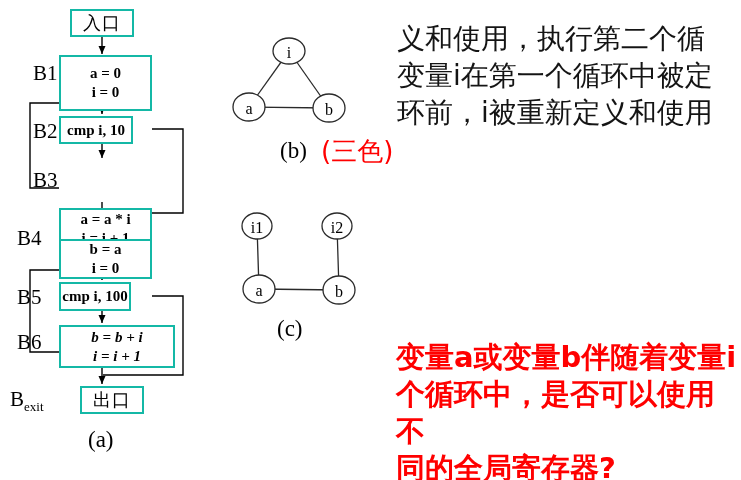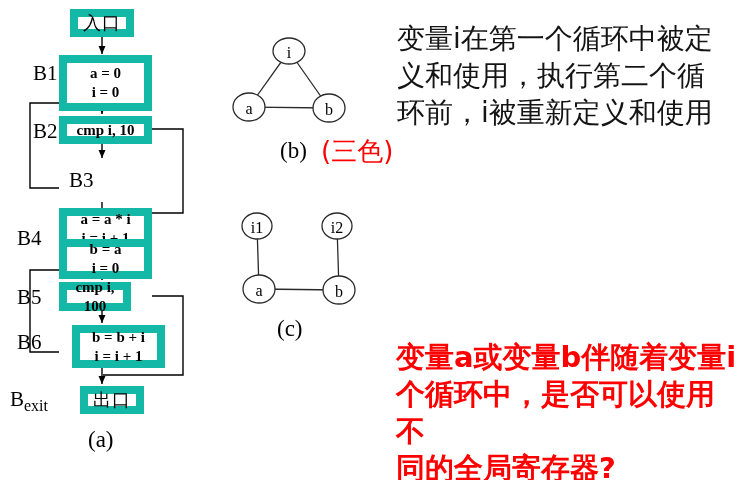--- a/index.html
+++ b/index.html
@@ -1,42 +1,42 @@
 <!DOCTYPE html>
 <html><head>
 <meta charset="utf-8">
 <style>
   html,body{margin:0;padding:0;background:#fff;}
   .stage{position:relative;width:741px;height:480px;background:#ffffff;overflow:hidden;
          font-family:"Liberation Serif",serif;color:#000;}
   svg{position:absolute;left:0;top:0;}
   .fc-edges{left:0;top:0;}
-  .fc-box{position:absolute;box-sizing:border-box;border:8px solid #14b8a6;background:#fff;
+  .fc-box{position:absolute;box-sizing:border-box;border:2px solid #14b8a6;background:#fff;
           display:flex;align-items:center;justify-content:center;text-align:center;}
   .fc-code{font-family:"Liberation Serif",serif;font-weight:bold;font-size:15px;
            line-height:19px;white-space:pre-line;}
   .cn{font-family:"DejaVu Sans",sans-serif;}
   .terminal-label{font-size:18px;letter-spacing:1px;}
   .fc-blabel{position:absolute;font-size:21px;font-family:"Liberation Serif",serif;}
-  .fc-blabel sub{font-size:16px;}
+  .fc-blabel sub{font-size:13px;}
   .caption{position:absolute;font-size:23px;font-family:"Liberation Serif",serif;}
   .tag{position:absolute;color:#ff0000;font-weight:normal;font-size:26px;
        font-family:"DejaVu Sans",sans-serif;}
   .graph-svg text{font-family:"Liberation Serif",serif;font-size:16px;fill:#000;}
   .note{position:absolute;font-family:"DejaVu Sans",sans-serif;font-size:28px;
         line-height:37px;color:#141414;}
   .note.question{color:#ff0000;font-weight:bold;font-size:29px;}
   
   .box-entry{left:70px;top:9px;width:64px;height:28px;}
   .box-b1{left:59px;top:55px;width:93px;height:56px;}
-  .box-b2{left:59px;top:116px;width:93px;height:28px;}
+  .box-b2{left:59px;top:116px;width:74px;height:28px;}
   .box-b3{left:59px;top:160px;width:93px;height:42px;margin-top:48px;}
   .box-b4{left:59px;top:239px;width:93px;height:40px;}
   .box-b5{left:59px;top:282px;width:72px;height:29px;}
-  .box-b6{left:72px;top:325px;width:93px;height:43px;}
+  .box-b6{left:59px;top:325px;width:116px;height:43px;font-style:italic;}
   .box-exit{left:80px;top:386px;width:64px;height:28px;align-items:center;}
 </style>
 </head>
 <body>
 
 <div class="stage">
 
   <svg class="fc-edges" width="230" height="480" viewBox="0 0 230 480">
     <defs>
       <marker id="ah" markerUnits="userSpaceOnUse" markerWidth="10" markerHeight="8" refX="8" refY="3.5" orient="auto">
@@ -84,21 +84,21 @@
     <span class="fc-code">b = b + i
 i = i + 1</span>
   </div>
 
   <div class="fc-box box-exit">
     <span class="cn terminal-label">出口</span>
   </div>
 
   <div class="fc-blabel" style="left:33px;top:61px;">B1</div>
   <div class="fc-blabel" style="left:33px;top:119px;">B2</div>
-  <div class="fc-blabel" style="left:33px;top:168px;margin-left:36px;">B3</div>
+  <div class="fc-blabel" style="left:33px;top:168px;">B3</div>
   <div class="fc-blabel" style="left:17px;top:226px;">B4</div>
   <div class="fc-blabel" style="left:17px;top:285px;">B5</div>
   <div class="fc-blabel" style="left:17px;top:330px;">B6</div>
   <div class="fc-blabel" style="left:10px;top:387px;"><span>B</span><sub>exit</sub></div>
 
   <div class="caption" style="left:88px;top:427px;">(a)</div>
 
   <svg class="graph-svg" style="left:225px;top:30px;" width="135" height="100" viewBox="0 0 135 100">
     <g stroke="#2a2a2a" stroke-width="1.3">
       <line x1="64" y1="21" x2="24" y2="77"></line>
@@ -134,22 +134,22 @@
     <g text-anchor="middle" dominant-baseline="central">
       <text x="22" y="22">i1</text>
       <text x="102" y="22">i2</text>
       <text x="24" y="85">a</text>
       <text x="104" y="86">b</text>
     </g>
   </svg>
   <div class="caption" style="left:277px;top:316px;">(c)</div>
 
   <div class="note" style="left:397px;top:20px;">
+    <div>义和使用，执行第二个循</div>
     <div>变量i在第一个循环中被定</div>
-    <div>义和使用，执行第二个循</div>
     <div>环前，i被重新定义和使用</div>
   </div>
 
 
   <div class="note question" style="left:396px;top:339px;">
     <div>变量a或变量b伴随着变量i</div>
     <div>个循环中，是否可以使用不</div>
     <div>同的全局寄存器?</div>
   </div>
 

